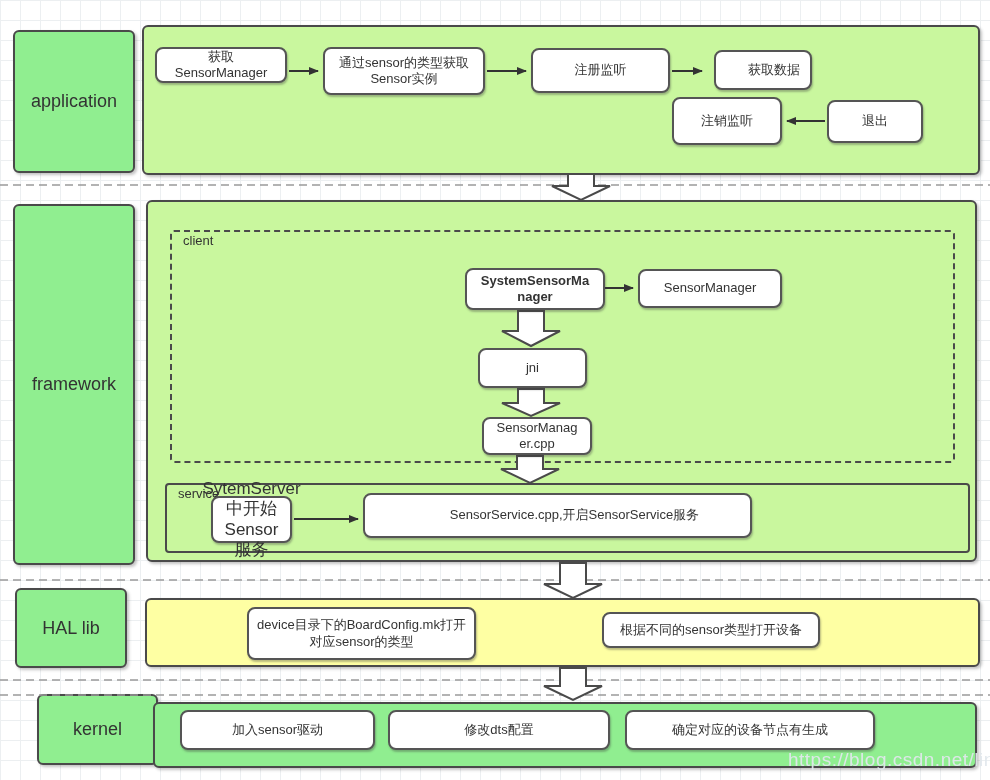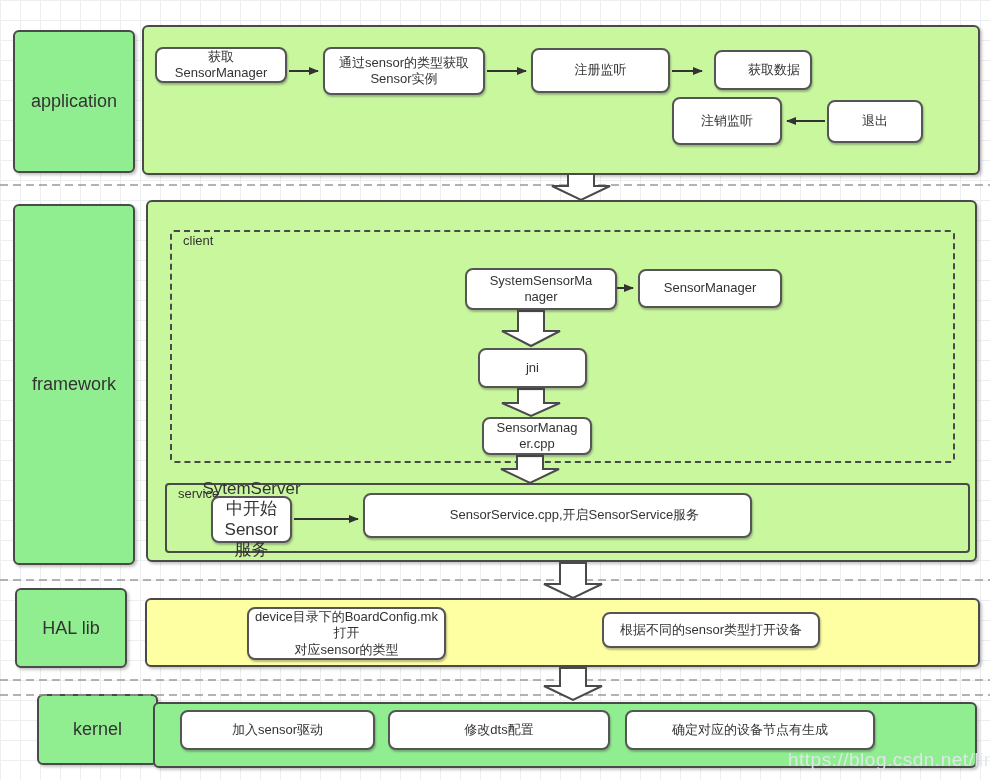--- a/index.html
+++ b/index.html
@@ -102,32 +102,32 @@
 
   <div class="node" style="left:155px;top:47px;width:132px;height:36px;">获取
 SensorManager</div>
   <div class="node" style="left:323px;top:47px;width:162px;height:48px;">通过sensor的类型获取
 Sensor实例</div>
   <div class="node" style="left:531px;top:48px;width:139px;height:45px;">注册监听</div>
   <div class="node" style="left:714px;top:50px;width:98px;height:40px;padding-left:24px;">获取数据</div>
   <div class="node" style="left:672px;top:97px;width:110px;height:48px;">注销监听</div>
   <div class="node" style="left:827px;top:100px;width:96px;height:43px;">退出</div>
 
-  <div class="node" style="left:465px;top:268px;width:152px;height:42px;">SystemSensorMa
+  <div class="node" style="left:465px;top:268px;width:140px;height:42px;font-weight:bold;">SystemSensorMa
 nager</div>
   <div class="node" style="left:638px;top:269px;width:144px;height:39px;">SensorManager</div>
   <div class="node" style="left:478px;top:348px;width:109px;height:40px;">jni</div>
   <div class="node" style="left:482px;top:417px;width:110px;height:38px;">SensorManag
 er.cpp</div>
   <div class="node" style="left:211px;top:496px;width:81px;height:47px;font-size:17px;line-height:1.2;">SytemServer
 中开始Sensor
 服务</div>
   <div class="node" style="left:363px;top:493px;width:389px;height:45px;padding-left:36px;">SensorService.cpp,开启SensorService服务</div>
 
-  <div class="node" style="left:247px;top:607px;width:199px;height:53px;">device目录下的BoardConfig.mk打开
+  <div class="node" style="left:247px;top:607px;width:229px;height:53px;">device目录下的BoardConfig.mk打开
 对应sensor的类型</div>
   <div class="node" style="left:180px;top:710px;width:195px;height:40px;">加入sensor驱动</div>
 
   <div class="node" style="left:602px;top:612px;width:218px;height:36px;">根据不同的sensor类型打开设备</div>
   <div class="node" style="left:388px;top:710px;width:222px;height:40px;">修改dts配置</div>
   <div class="node" style="left:625px;top:710px;width:250px;height:40px;">确定对应的设备节点有生成</div>
 
   <div class="watermark">https://blog.csdn.net/lin_ff</div>
 </div>
 

